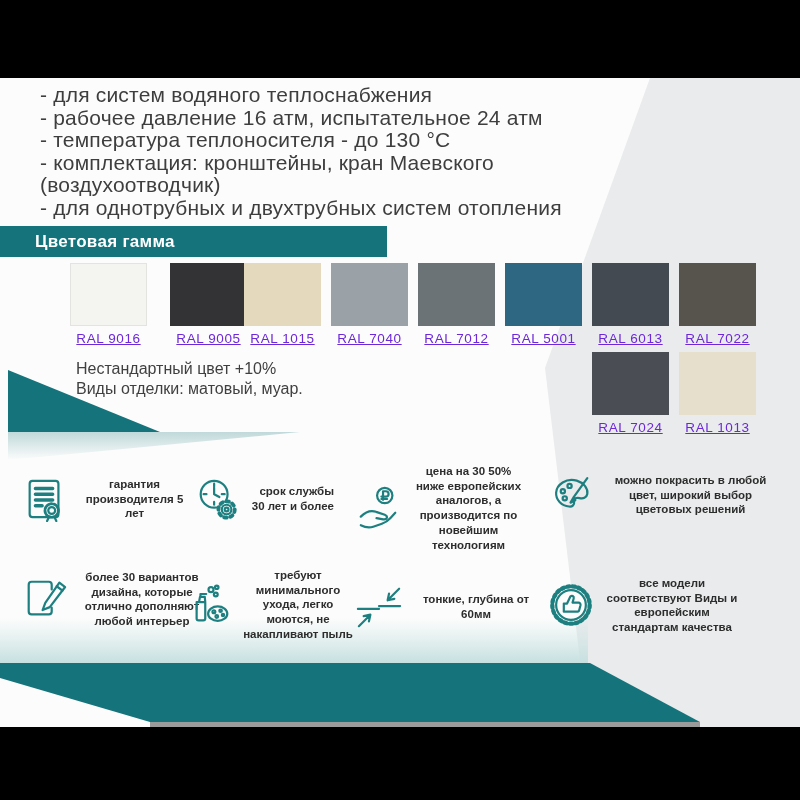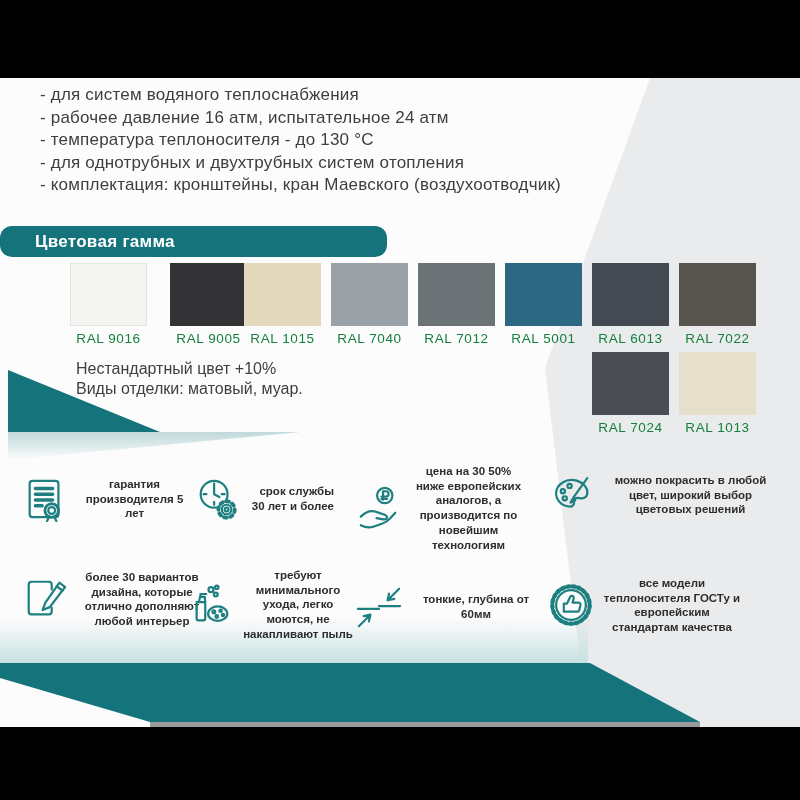--- a/index.html
+++ b/index.html
@@ -10,35 +10,35 @@
   }
   #content{
     position:absolute;left:0;top:78px;width:800px;height:649px;
     background:#fcfcfc;overflow:hidden;
   }
   #bg-decor{position:absolute;left:0;top:0;width:800px;height:649px;}
 
   
   .specs{
     position:absolute;left:40px;top:6px;width:600px;
-    font-size:17px;line-height:22.5px;color:#3e3e3e;letter-spacing:.2px;
+    font-size:21px;line-height:22.5px;color:#3e3e3e;letter-spacing:.2px;
   }
 
   
   .gamma-bar{
     position:absolute;left:0;top:148px;width:387px;height:31px;
     display:flex;align-items:center;box-sizing:border-box;padding-left:35px;
-    color:#fff;font-weight:bold;font-size:17px;letter-spacing:.3px;border-radius:12px;
+    color:#fff;font-weight:bold;font-size:17px;letter-spacing:.3px;
   }
 
   
   .cell{position:absolute;width:77px;text-align:center;}
   .cell .swatch{width:77px;height:63px;}
   .cell .swatch-label{
-    margin-top:5px;font-size:13.5px;color:#15803d;letter-spacing:.6px;white-space:nowrap;
+    margin-top:5px;font-size:13.5px;color:#6d28d9;letter-spacing:.6px;white-space:nowrap;text-decoration:underline;
   }
   .r1{top:185px}.r2{top:274px}
   .k0{left:70px}.k1{left:170px}.k2{left:244px}.k3{left:331px}
   .k4{left:418px}.k5{left:505px}.k6{left:592px}.k7{left:679px}
   .cell.k0 .swatch{border:1px solid #e3e3e0;box-sizing:border-box;background:#f4f4f0;}
 
   .note{
     position:absolute;left:76px;top:281px;
     font-size:16px;line-height:20px;color:#404040;
   }
@@ -83,22 +83,22 @@
     <polygon points="8,292 8,354 160,354" fill="#15737b"></polygon>
     <polygon points="8,354 300,354 8,382" fill="url(#fadeTri)"></polygon>
     <polygon points="150,644 700,644 700,649 150,649" fill="#9b9b9b"></polygon>
     <polygon points="0,585 590,585 700,644 150,644 0,600" fill="#15737b"></polygon>
   </svg>
 
   <div class="specs">
     <div>- для систем водяного теплоснабжения</div>
     <div>- рабочее давление 16 атм, испытательное 24 атм</div>
     <div>- температура теплоносителя - до 130 °C</div>
+    <div>- комплектация: кронштейны, кран Маевского (воздухоотводчик)</div>
     <div>- для однотрубных и двухтрубных систем отопления</div>
-    <div>- комплектация: кронштейны, кран Маевского (воздухоотводчик)</div>
   </div>
 
   <div class="gamma-bar" style="background: rgb(21, 115, 123);">
     <span>Цветовая гамма</span>
   </div>
 
   <div class="cell r1 k0">
     <div class="swatch" style="background: rgb(244, 244, 240);"></div>
     <div class="swatch-label">RAL 9016</div>
   </div>
@@ -222,16 +222,16 @@
     </svg>
     <div class="ftext">тонкие, глубина от 60мм</div>
   </div>
 
   <div class="feat f8">
     <svg class="icon" width="46" height="46" viewBox="0 0 48 48">
       <circle cx="24" cy="24" r="19.5" stroke-dasharray="2.6 3.2" stroke-width="4.5"></circle>
       <circle cx="24" cy="24" r="15.5" fill="#fcfcfc"></circle>
       <path d="M16.5 31v-8.5h3.4l3.2-6.8c.5-1.1 1.7-1.5 2.7-1 .9.5 1.3 1.5 1 2.5l-1.2 4.3h6.2c1.4 0 2.4 1.3 2.1 2.7l-1.3 5c-.3 1.3-1.4 1.8-2.7 1.8z"></path>
     </svg>
-    <div class="ftext">все модели теплоносителя ГОСТу и европейским стандартам качества</div>
+    <div class="ftext">все модели соответствуют Виды и европейским стандартам качества</div>
   </div>
 
 </div>
 
 </body></html>

